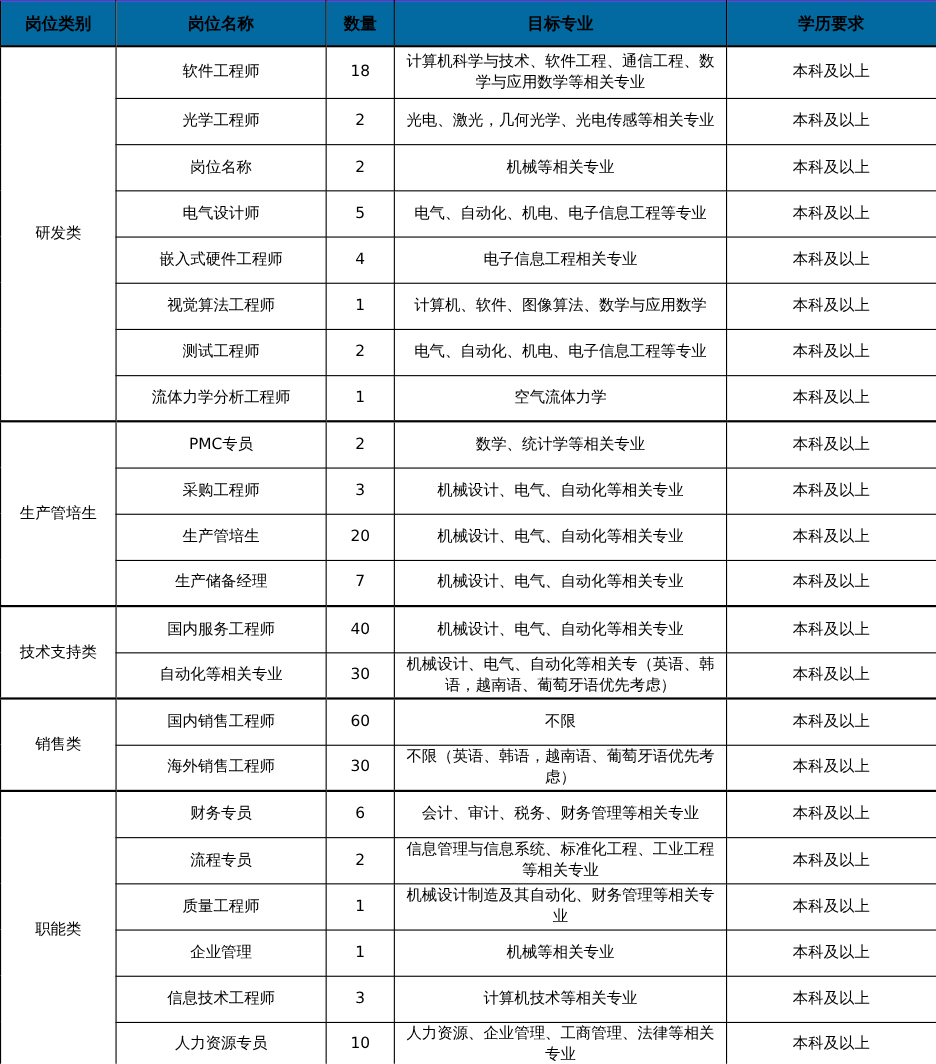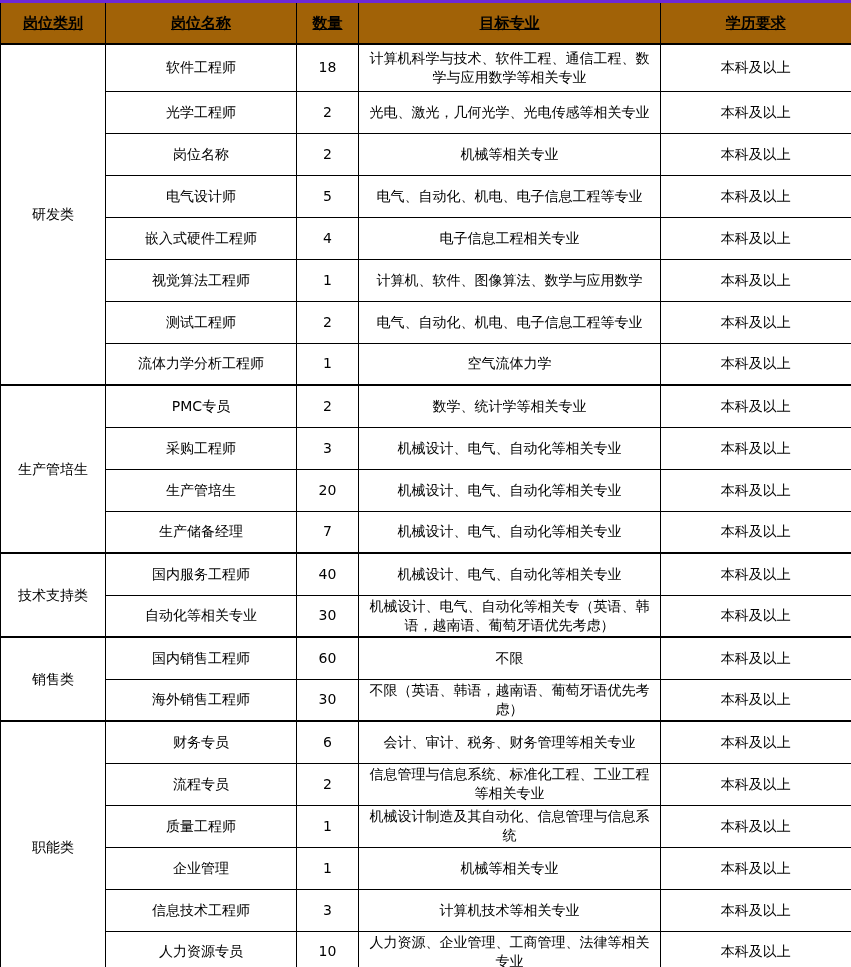--- a/index.html
+++ b/index.html
@@ -21,27 +21,26 @@
     border: 1px solid #000000;
     text-align: center;
     vertical-align: middle;
     padding: 1px 4px;
     font-size: 14px;
     line-height: 1.35;
     overflow: hidden;
     word-break: break-all;
   }
   table.jobs thead th {
-    background: #a16207;
+    background: #0369a1;
     font-weight: bold;
     height: 38px;
     font-size: 15px;
     border-bottom: 2px solid #000000;
-    border-top: 3px solid #6d28d9;
-    text-decoration: underline;
+    border-top: 1px solid #6d28d9;
   }
   table.jobs { border-bottom: 2px solid #000000; border-right: 2px solid #000000; }
   tr.body-row { height: 42px; }
   tr.tall-row { height: 47px; }
   tr.group-start td { border-top: 2px solid #000000; }
   td.category-cell { font-size: 15px; }
   td.count-cell { font-size: 14px; }
   td.major-cell { font-size: 14px; }
   td.edu-cell { font-size: 15px; margin-left: 28px; }
   td.name-cell { font-size: 15px; margin-top: 10px; }
@@ -182,21 +181,21 @@
       </tr>
       <tr class="body-row">
         <td class="name-cell">流程专员</td>
         <td class="count-cell">2</td>
         <td class="major-cell">信息管理与信息系统、标准化工程、工业工程等相关专业</td>
         <td class="edu-cell">本科及以上</td>
       </tr>
       <tr class="body-row">
         <td class="name-cell">质量工程师</td>
         <td class="count-cell">1</td>
-        <td class="major-cell">机械设计制造及其自动化、信息管理与信息系统</td>
+        <td class="major-cell">机械设计制造及其自动化、财务管理等相关专业</td>
         <td class="edu-cell">本科及以上</td>
       </tr>
       <tr class="body-row">
         <td class="name-cell">企业管理</td>
         <td class="count-cell">1</td>
         <td class="major-cell">机械等相关专业</td>
         <td class="edu-cell">本科及以上</td>
       </tr>
       <tr class="body-row">
         <td class="name-cell">信息技术工程师</td>

